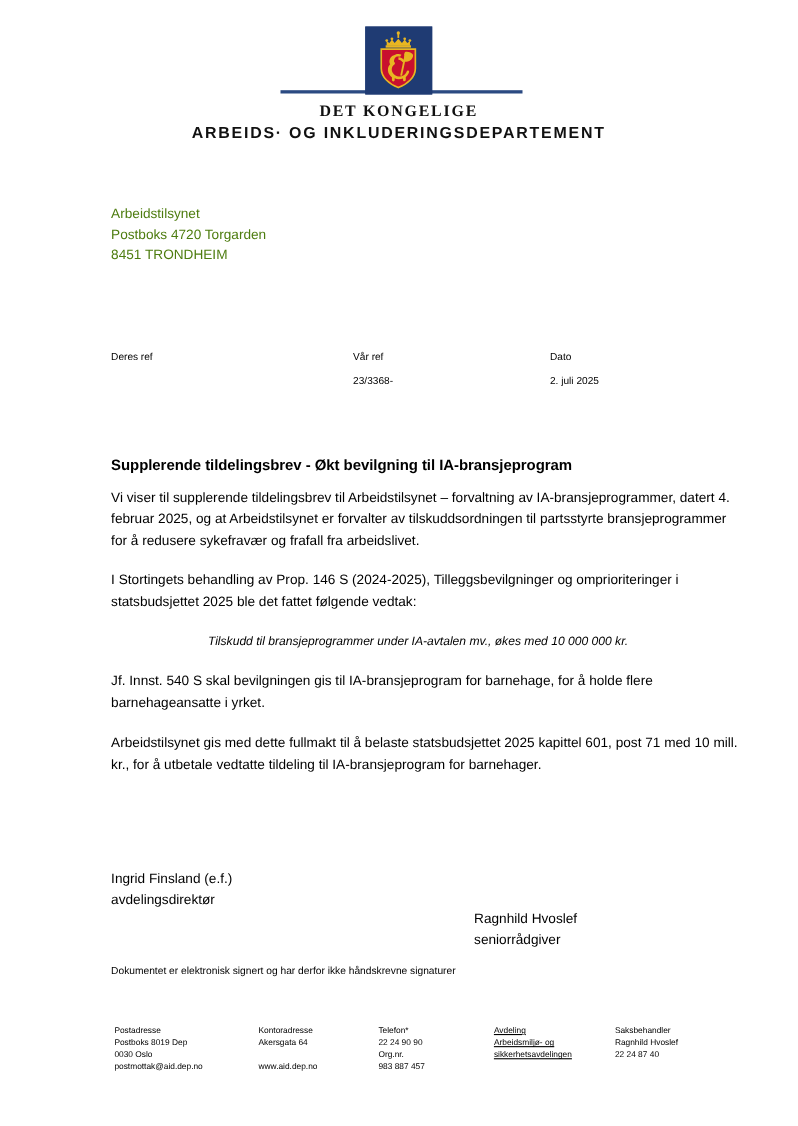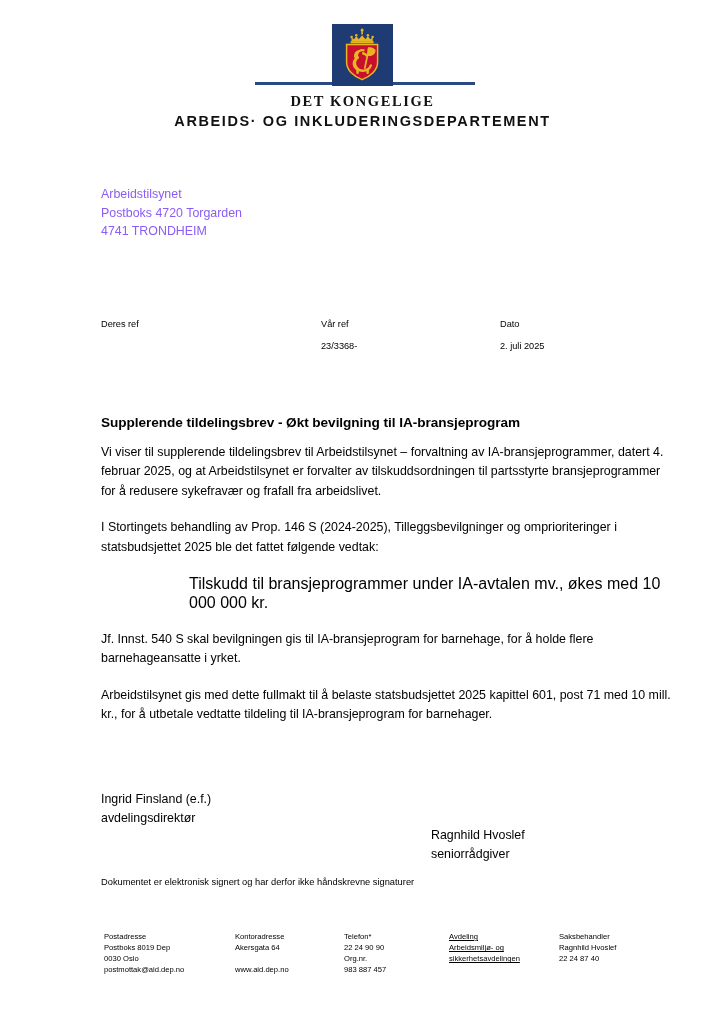--- a/index.html
+++ b/index.html
@@ -73,21 +73,21 @@
     color: #111111;
   }
 
   
   .recipient {
     position: absolute;
     top: 185px;
     left: 101px;
     font-size: 12.4px;
     line-height: 18.5px;
-    color: #8b5cf6;
+    color: #4d7c0f;
   }
   .recipient div { white-space: pre; }
 
   
   .refrow {
     position: absolute;
     top: 318px;
     left: 101px;
     width: 520px;
     font-size: 9.2px;
@@ -118,22 +118,23 @@
     letter-spacing: -0.05px;
   }
   p.para {
     margin: 0 0 17px 0;
     font-size: 12.4px;
     line-height: 19.4px;
   }
   p.quote {
     margin: 0 0 17px 0;
     padding-left: 88px;
-    font-size: 16px;
-    line-height: 19.4px;
+    font-size: 11px;
+    line-height: 19.4px;
+    font-style: italic;
   }
   p.greeting {
     margin: 9px 0 0 0;
     font-size: 12.4px;
     line-height: 19.4px;
   }
 
   
   .sig-left {
     position: absolute;
@@ -218,21 +219,21 @@
         </svg>
       </div>
     </div>
     <div class="lh-line1">DET KONGELIGE</div>
     <div class="lh-line2">ARBEIDS· OG INKLUDERINGSDEPARTEMENT</div>
   </div>
 
   <div class="recipient">
     <div>Arbeidstilsynet</div>
     <div>Postboks 4720 Torgarden</div>
-    <div>4741 TRONDHEIM</div>
+    <div>8451 TRONDHEIM</div>
   </div>
 
   <div class="refrow">
     <div class="col c1">
       <div class="ref-label">Deres ref</div>
       <div class="ref-value"></div>
     </div>
     <div class="col c2">
       <div class="ref-label">Vår ref</div>
       <div class="ref-value">23/3368-</div>

